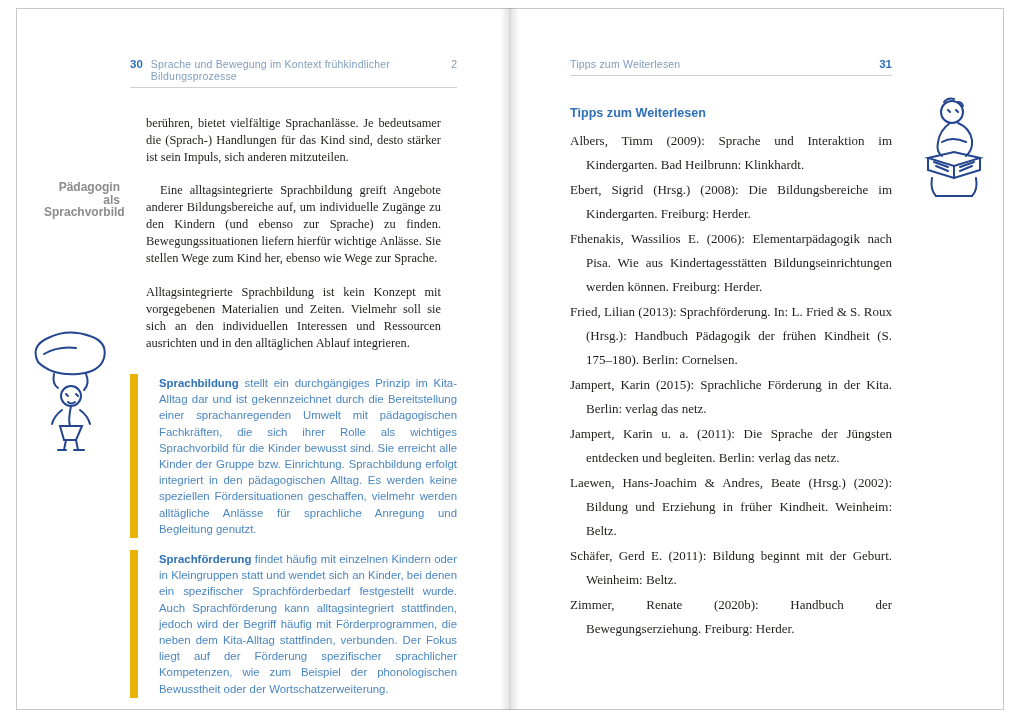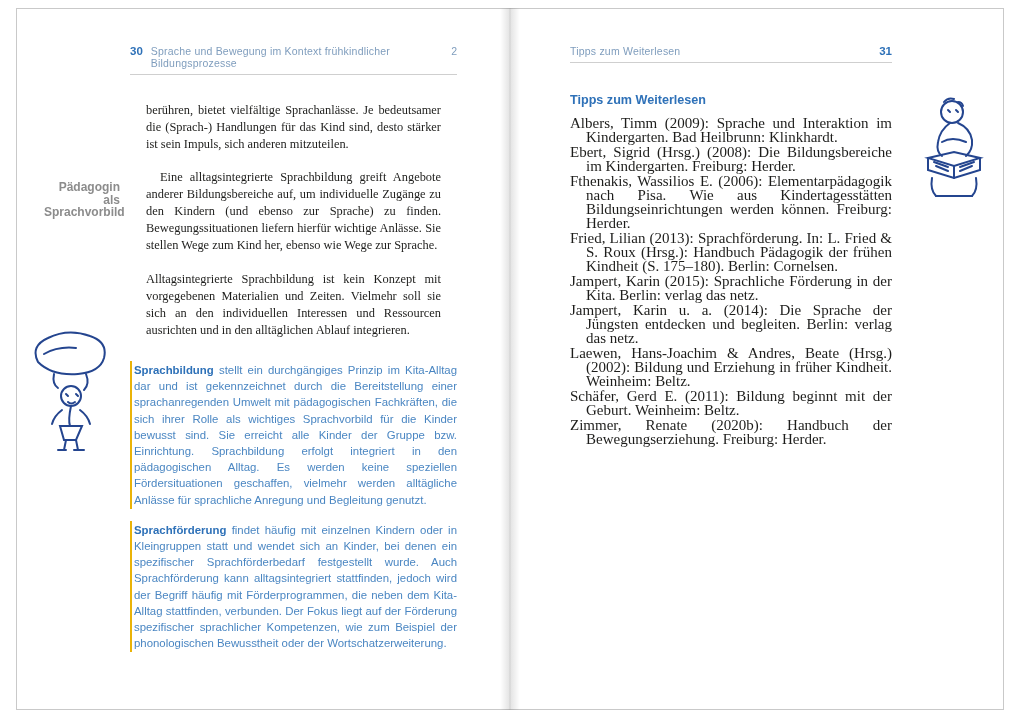--- a/index.html
+++ b/index.html
@@ -11,21 +11,21 @@
   .edge{position:absolute;background:#c9c9c9;}
   .edge-top{left:16px;top:8px;width:988px;height:1px;}
   .edge-bottom{left:16px;top:709px;width:988px;height:1px;}
   .edge-left{left:16px;top:8px;width:1px;height:702px;}
   .edge-right{left:1003px;top:8px;width:1px;height:702px;}
   .gutter{
     position:absolute;left:500px;top:8px;width:20px;height:702px;
     background:linear-gradient(to right,rgba(0,0,0,0) 0%,rgba(0,0,0,0.10) 45%,rgba(120,120,120,0.35) 50%,rgba(0,0,0,0.10) 55%,rgba(0,0,0,0) 100%);
   }
 
-  .page{position:absolute;top:45px;}
+  .page{position:absolute;top:58px;}
   .page-left{left:130px;width:327px;}
   .page-right{left:570px;width:322px;}
 
   .running-head{
     display:flex;align-items:baseline;
     font-family:"Liberation Sans",sans-serif;font-size:10.5px;line-height:12px;
   }
   .running-head .pnum{color:#2e71b8;font-weight:bold;font-size:11.5px;}
   .running-head .htitle{color:#7f9dbd;margin-left:8px;flex:1;letter-spacing:.2px;}
   .running-head .hmark{color:#7f9dbd;margin-left:8px;}
@@ -38,34 +38,34 @@
   .indent-par{text-indent:14px;margin-top:0;}
   .spaced-par{margin-top:17px;}
 
   .margin-note{
     position:absolute;left:44px;top:181px;width:76px;text-align:right;
     font-family:"Liberation Sans",sans-serif;font-size:12px;line-height:12.5px;
     font-weight:bold;color:#8c8c8c;
   }
 
   .infobox{
-    margin-top:22px;border-left:2px solid #eab308;padding:1px 0 1px 2px;
+    margin-top:22px;border-left:8px solid #eab308;padding:1px 0 1px 21px;
     font-family:"Liberation Sans",sans-serif;font-size:11.4px;line-height:16.2px;
     color:#4a86c2;text-align:justify;
   }
   .infobox .lead{font-weight:bold;color:#2e71b8;}
   .infobox.second{margin-top:12px;}
 
   .right-heading{
     margin-top:30px;font-family:"Liberation Sans",sans-serif;
     font-size:12.6px;font-weight:bold;color:#2e71b8;
   }
   .ref-list{margin-top:9px;}
   .ref-item{
-    font-size:15px;line-height:14px;text-align:justify;
+    font-size:13px;line-height:24px;text-align:justify;
     padding-left:16px;text-indent:-16px;margin:0 0 1px 0;
   }
 
   .illu{position:absolute;}
   .illu-left{left:24px;top:328px;}
   .illu-right{left:914px;top:96px;}
   .illu svg{display:block;}
 </style>
 </head>
 <body>
@@ -129,21 +129,21 @@
     <div class="head-rule"></div>
 
     <div class="right-heading">Tipps zum Weiterlesen</div>
 
     <div class="ref-list">
       <p class="ref-item">Albers, Timm (2009): Sprache und Interaktion im Kindergarten. Bad Heilbrunn: Klinkhardt.</p>
       <p class="ref-item">Ebert, Sigrid (Hrsg.) (2008): Die Bildungsbereiche im Kindergarten. Freiburg: Herder.</p>
       <p class="ref-item">Fthenakis, Wassilios E. (2006): Elementarpädagogik nach Pisa. Wie aus Kindertagesstätten Bildungseinrichtungen werden können. Freiburg: Herder.</p>
       <p class="ref-item">Fried, Lilian (2013): Sprachförderung. In: L. Fried &amp; S. Roux (Hrsg.): Handbuch Pädagogik der frühen Kindheit (S. 175–180). Berlin: Cornelsen.</p>
       <p class="ref-item">Jampert, Karin (2015): Sprachliche Förderung in der Kita. Berlin: verlag das netz.</p>
-      <p class="ref-item">Jampert, Karin u. a. (2014): Die Sprache der Jüngsten entdecken und begleiten. Berlin: verlag das netz.</p>
+      <p class="ref-item">Jampert, Karin u. a. (2011): Die Sprache der Jüngsten entdecken und begleiten. Berlin: verlag das netz.</p>
       <p class="ref-item">Laewen, Hans-Joachim &amp; Andres, Beate (Hrsg.) (2002): Bildung und Erziehung in früher Kindheit. Weinheim: Beltz.</p>
       <p class="ref-item">Schäfer, Gerd E. (2011): Bildung beginnt mit der Geburt. Weinheim: Beltz.</p>
       <p class="ref-item">Zimmer, Renate (2020b): Handbuch der Bewegungserziehung. Freiburg: Herder.</p>
     </div>
   </div>
 
   <div class="illu illu-right">
     <svg width="82" height="112" viewBox="0 0 82 112" fill="none" xmlns="http://www.w3.org/2000/svg">
       <g stroke="#24458f" stroke-width="2" stroke-linecap="round" fill="none">
         <circle cx="38" cy="16" r="11"></circle>

